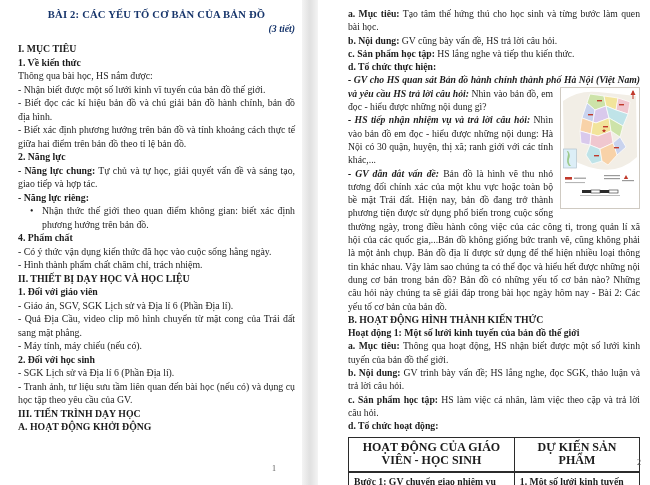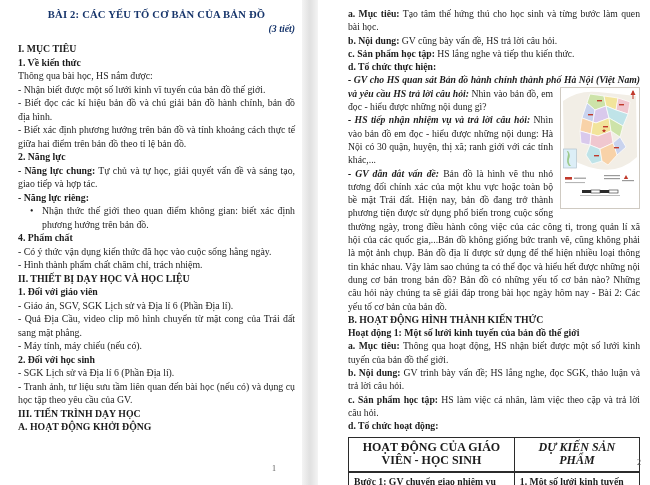--- a/index.html
+++ b/index.html
@@ -43,21 +43,21 @@
   .map-float { float:right; width:80px; height:122px; margin:0 0 3px 7px; }
   .map-float svg { display:block; }
 
   table.activity { width:100%; border-collapse:collapse; margin-top:4px; }
   table.activity th, table.activity td { border:1px solid #2b2b2b; vertical-align:top; }
   table.activity th { font-size:12px; line-height:13px; font-weight:bold; text-align:center;
     padding:3px 6px 4px; border-bottom-width:2px; }
   table.activity td { padding:2px 5px 4px; }
   table.activity td p { margin:0; }
   .col-left { width:57%; }
-  .col-right { width:43%;font-style:italic; }
+  .col-right { width:43%; }
 
   .pgnum { position:absolute; font-size:8px; color:#555; }
   .pgnum1 { left:272px; top:464px; }
   .pgnum2 { left:637px; top:458px; }
 </style>
 </head>
 <body>
 
 <div class="canvas">
   <div class="page-gap"></div>

